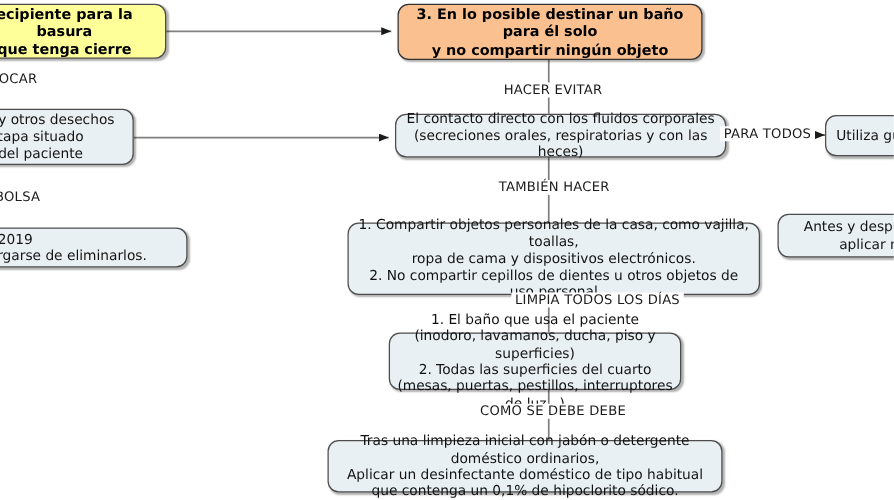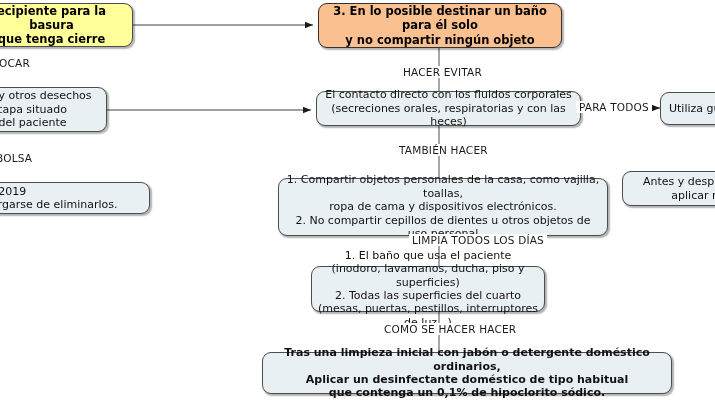--- a/index.html
+++ b/index.html
@@ -98,31 +98,31 @@
   </div>
 
   <div class="node blue" style="left:278px;top:178px;width:330px;height:58px;">
     <span class="txt">1. Compartir objetos personales de la casa, como vajilla, toallas,<br>ropa de cama y dispositivos electrónicos.<br>2. No compartir cepillos de dientes u otros objetos de uso personal</span>
   </div>
 
   <div class="node blue" style="left:311px;top:266px;width:234px;height:46px;">
     <span class="txt">1. El baño que usa el paciente<br>(inodoro, lavamanos, ducha, piso y superficies)<br>2. Todas las superficies del cuarto<br>(mesas, puertas, pestillos, interruptores de luz...)</span>
   </div>
 
-  <div class="node blue" style="left:262px;top:352px;width:410px;height:42px;font-weight:bold;">
+  <div class="node blue" style="left:262px;top:352px;width:316px;height:42px;">
     <span class="txt">Tras una limpieza inicial con jabón o detergente doméstico ordinarios,<br>Aplicar un desinfectante doméstico de tipo habitual<br>que contenga un 0,1% de hipoclorito sódico.</span>
   </div>
 
   <div class="edge-label" style="left:-4px;top:57px;">OCAR</div>
 
   <div class="edge-label" style="left:-7px;top:152px;">BOLSA</div>
 
   <div class="edge-label" style="left:400px;top:66px;">HACER EVITAR</div>
 
   <div class="edge-label" style="left:576px;top:101px;">PARA TODOS</div>
 
   <div class="edge-label" style="left:396px;top:144px;">TAMBIÉN HACER</div>
 
   <div class="edge-label" style="left:386px;top:234px;margin-left:23px;">LIMPIA TODOS LOS DÍAS</div>
 
-  <div class="edge-label" style="left:381px;top:323px;">COMO SE HACER HACER</div>
+  <div class="edge-label" style="left:381px;top:323px;">COMO SE DEBE DEBE</div>
 
 </div>
 
 </body></html>

